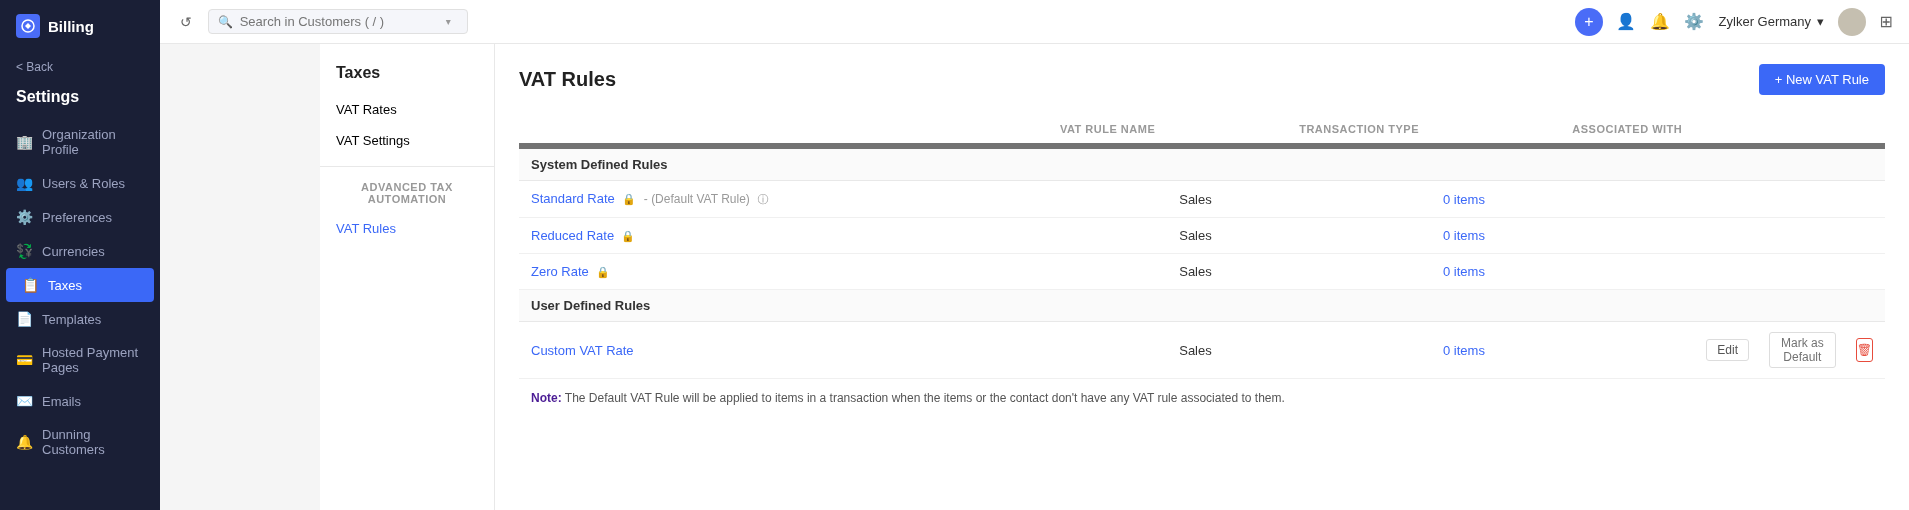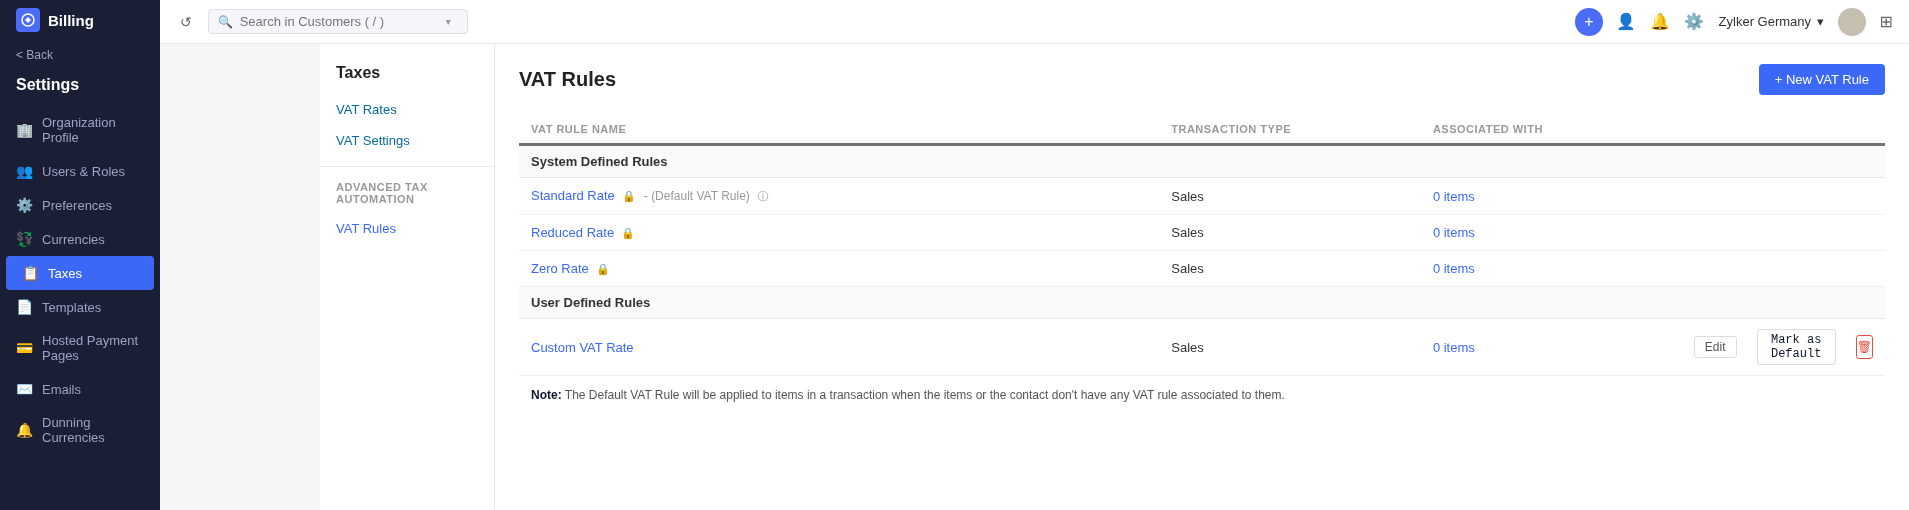--- a/index.html
+++ b/index.html
@@ -13,21 +13,21 @@
       display: flex;
       flex-direction: column;
       flex-shrink: 0;
       height: 510px;
       overflow-y: auto;
     }
     .sidebar-logo {
       display: flex;
       align-items: center;
       gap: 8px;
-      padding: 8px 16px;
+      padding: 14px 16px;
       color: #fff;
       font-size: 15px;
       font-weight: 600;
     }
     .logo-icon {
       width: 24px;
       height: 24px;
       background: #4a6cf7;
       border-radius: 4px;
       display: flex;
@@ -171,24 +171,25 @@
       padding: 20px 0;
       height: 100%;
       overflow-y: auto;
     }
     .left-panel-section-title {
       padding: 4px 16px 8px;
       font-size: 11px;
       color: #999;
       font-weight: 600;
       letter-spacing: 0.5px;
+      text-align: center;
     }
     .left-panel-item {
       padding: 8px 16px;
-      color: #0369a1;
+      color: #000000;
       cursor: pointer;
       font-size: 13px;
     }
     .left-panel-item.active {
       color: #3b68f7;
       font-weight: 500;
     }
     .left-panel-divider {
       border: none;
       border-top: 1px solid #e8e8e8;
@@ -227,27 +228,27 @@
       gap: 4px;
       margin-left: 34px;
     }
 
     
     .vat-table {
       width: 100%;
       border-collapse: collapse;
     }
     .vat-table th {
-      text-align: left;
+      text-align: right;
       font-size: 11px;
       color: #999;
       font-weight: 600;
       letter-spacing: 0.5px;
       padding: 8px 12px;
-      border-bottom: 3px solid #737373;
+      border-bottom: 6px solid #737373;
       text-transform: uppercase;
     }
     .vat-table td {
       padding: 10px 12px;
       color: #333;
       font-size: 13px;
       border-bottom: 1px solid #f0f0f0;
     }
     .section-row td {
       background: #fafafa;
@@ -294,23 +295,22 @@
       font-size: 12px;
       color: #555;
       cursor: pointer;
     }
     .btn-mark-default {
       background: transparent;
       border: 1px solid #ddd;
       border-radius: 3px;
       padding: 3px 10px;
       font-size: 12px;
-      color: #0f172a;
-      cursor: pointer;
-      font-family: Liberation Mono, monospace;
+      color: #737373;
+      cursor: pointer;
     }
     .btn-delete {
       width: 24px;
       height: 24px;
       border: 1px solid #e74c3c;
       border-radius: 3px;
       display: flex;
       align-items: center;
       justify-content: center;
       color: #e74c3c;
@@ -318,21 +318,21 @@
       font-size: 12px;
     }
     .note-row td {
       color: #555;
       font-size: 12px;
       padding: 12px;
       border-bottom: none;
       background: #fff;
     }
     .note-row td strong {
-      color: #0f172a;
+      color: #4c1d95;
     }
   </style>
 </head>
 <body>
 
 <div class="sidebar">
   <div class="sidebar-logo">
     <div class="logo-icon">
       <svg width="14" height="14" viewBox="0 0 14 14" fill="none">
         <circle cx="7" cy="7" r="6" stroke="white" stroke-width="1.5"></circle>
@@ -373,21 +373,21 @@
   <div class="sidebar-item">
     <span class="icon">💳</span>
     <span>Hosted Payment Pages</span>
   </div>
   <div class="sidebar-item">
     <span class="icon">✉️</span>
     <span>Emails</span>
   </div>
   <div class="sidebar-item">
     <span class="icon">🔔</span>
-    <span>Dunning Currencies</span>
+    <span>Dunning Customers</span>
   </div>
 </div>
 
 <div class="topnav">
   <div class="nav-refresh-btn">↺</div>
   <div class="search-container">
     <span class="search-icon">🔍</span>
     <input type="text" class="search-input" placeholder="Search in Customers ( / )" style="">
     <span style="font-size:10px;color:#999;">▾</span>
   </div>

